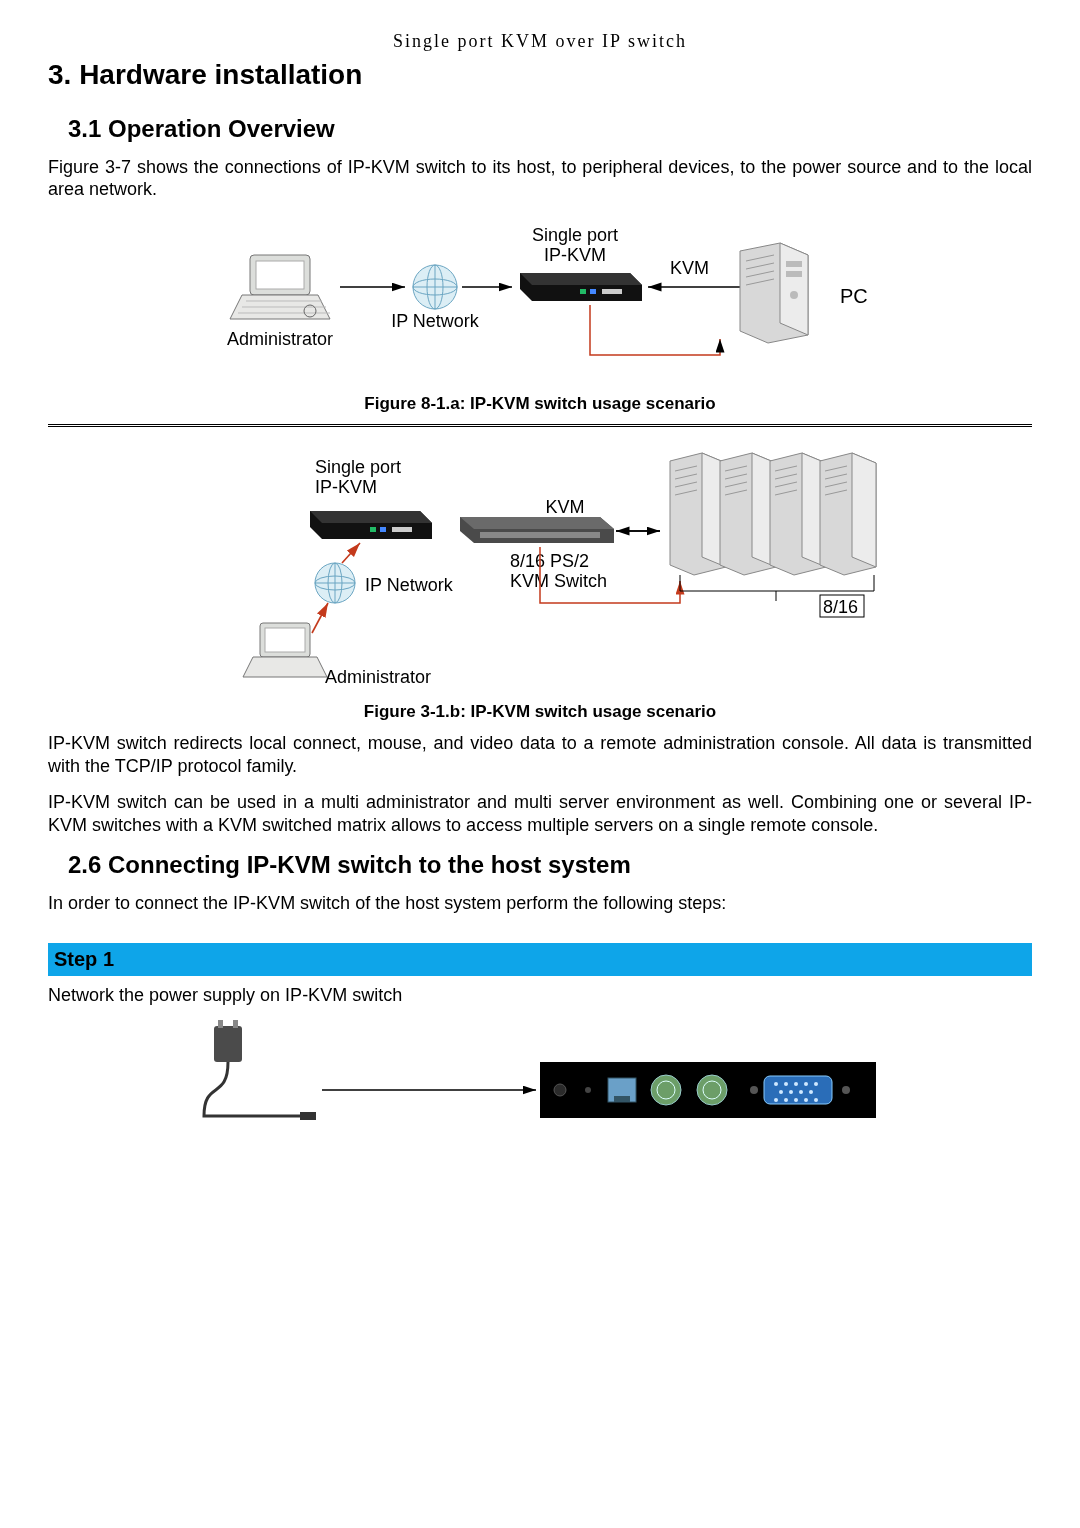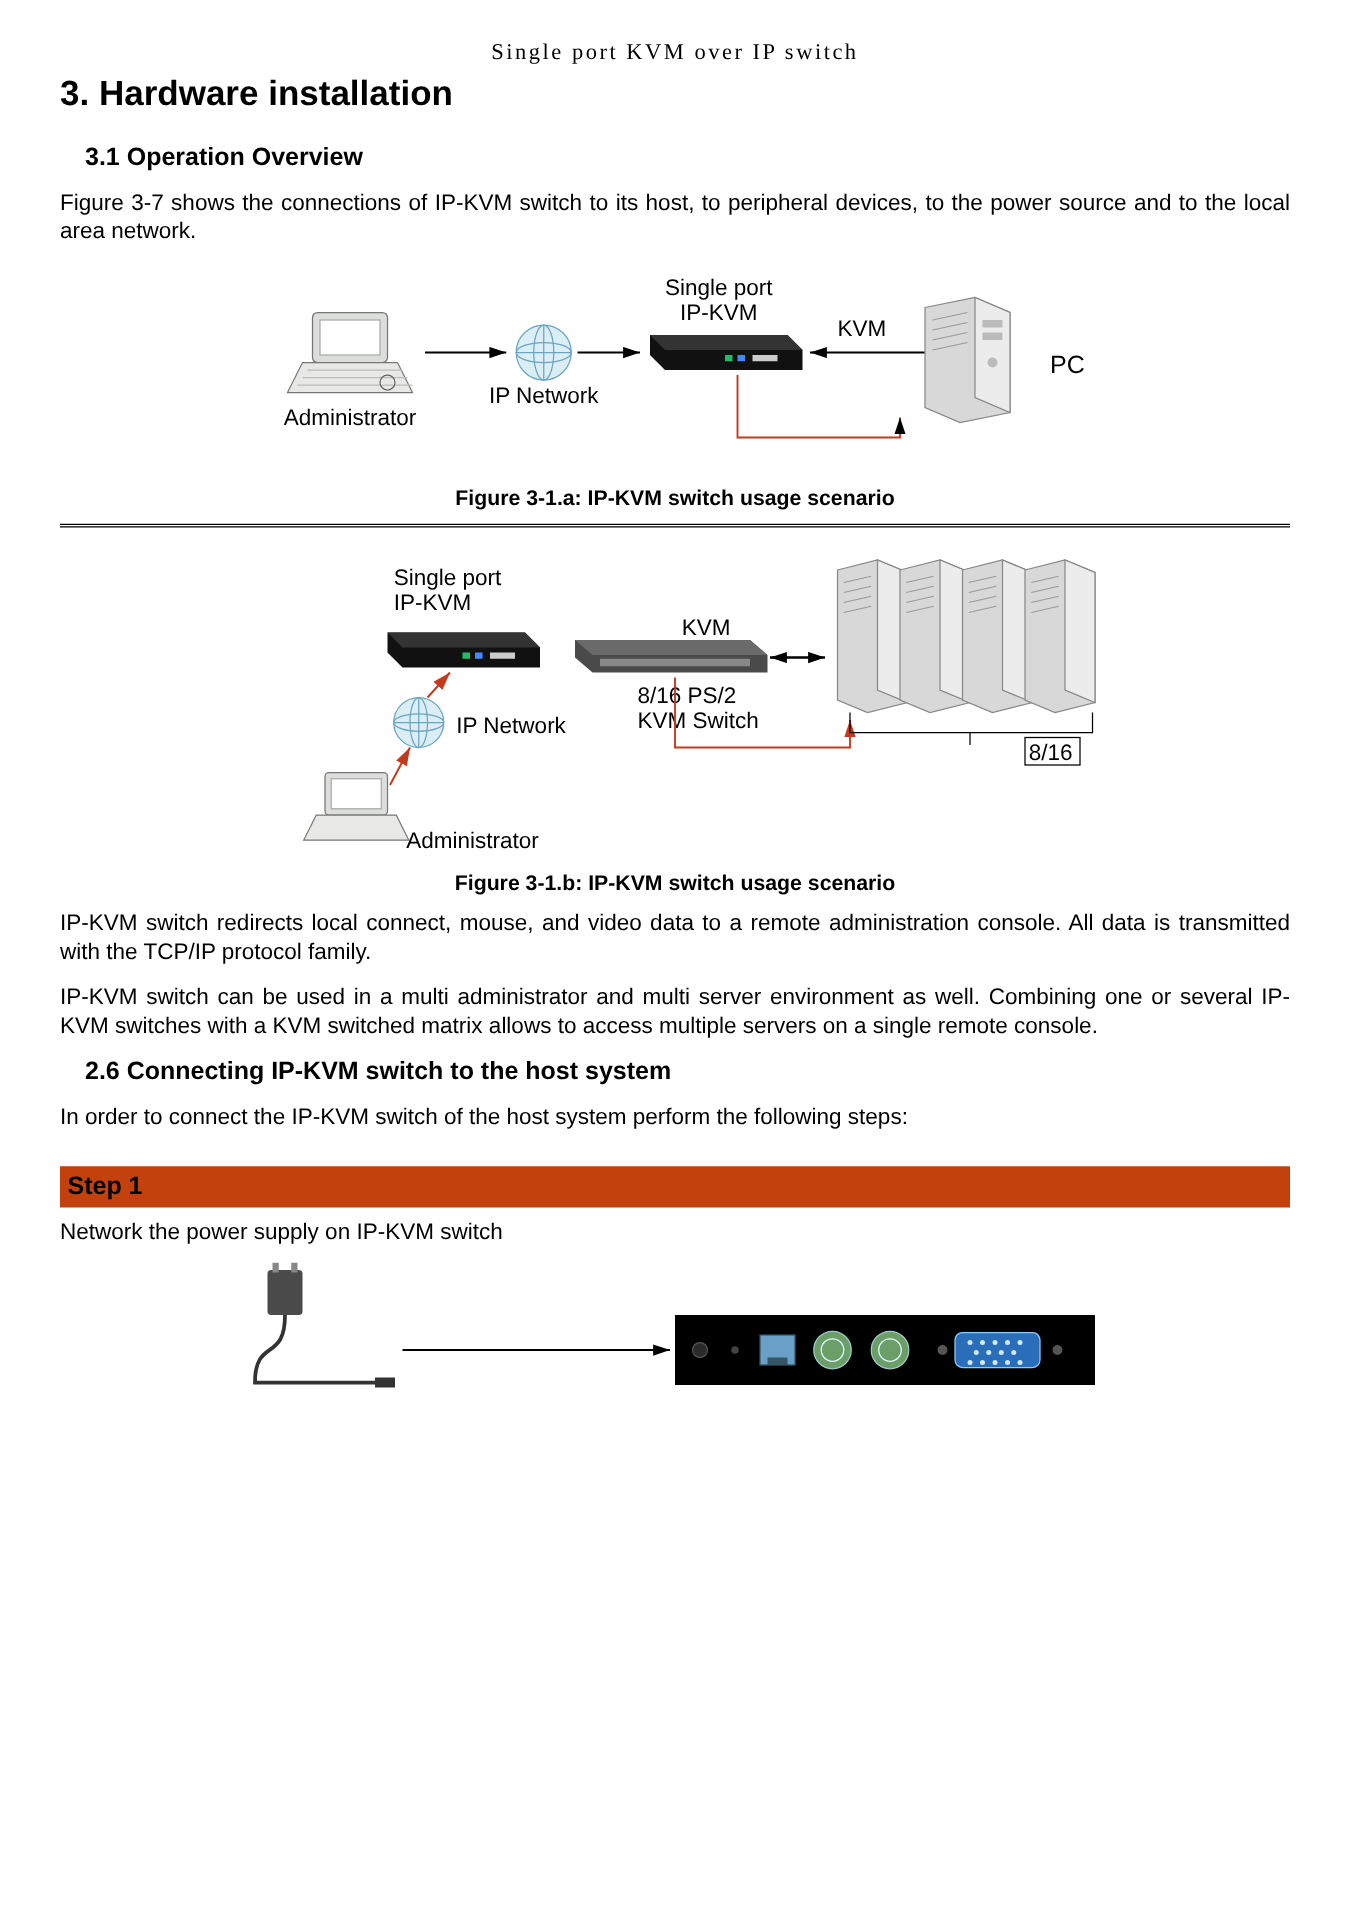--- a/index.html
+++ b/index.html
@@ -19,21 +19,21 @@
     letter-spacing: 2px;
     margin-bottom: 4px;
     font-family: Liberation Serif, serif;
   }
   h1 {
     font-size: 28px;
     font-weight: bold;
     margin: 0 0 22px 0;
   }
   h2 {
-    font-size: 20px;
+    font-size: 24px;
     font-weight: bold;
     margin: 14px 0 12px 20px;
   }
   p.body {
     margin: 10px 0 14px 0;
     text-align: justify;
   }
   .figure {
     text-align: center;
     margin: 10px 0 6px 0;
@@ -43,21 +43,21 @@
     text-align: center;
     margin: 8px 0 10px 0;
     font-size: 17px;
   }
   hr.dbl {
     border: 0;
     border-top: 3px double #000;
     margin: 6px 0 16px 0;
   }
   .step-bar {
-    background: #c2410c;
+    background: #0ea5e9;
     font-weight: bold;
     font-size: 20px;
     padding: 4px 6px;
     margin: 28px 0 8px 0;
   }
   svg { display: block; margin: 0 auto; }
   .svglabel { font-family: Arial; font-size: 18px; }
   .svglabel-b { font-family: Arial; font-size: 20px; }
 </style>
 </head>
@@ -127,21 +127,21 @@
     <line x1="6" y1="26" x2="34" y2="20" stroke="#999"></line>
     <line x1="6" y1="34" x2="34" y2="28" stroke="#999"></line>
     <line x1="6" y1="42" x2="34" y2="36" stroke="#999"></line>
     <rect x="46" y="18" width="16" height="6" fill="#bbb"></rect>
     <rect x="46" y="28" width="16" height="6" fill="#bbb"></rect>
     <circle cx="54" cy="52" r="4" fill="#bbb"></circle>
   </g>
   <text x="660" y="88" class="svglabel-b">PC</text>
 </svg>
 </div>
-<div class="figcap">Figure 3-1.a: IP-KVM switch usage scenario</div>
+<div class="figcap">Figure 8-1.a: IP-KVM switch usage scenario</div>
 <hr class="dbl">
 
 <div class="figure">
 <svg width="760" height="250" viewBox="0 0 760 250">
   <defs>
     <marker id="arr2" markerWidth="10" markerHeight="10" refX="9" refY="3" orient="auto">
       <path d="M0,0 L9,3 L0,6 Z" fill="#000"></path>
     </marker>
     <marker id="arr2r" markerWidth="10" markerHeight="10" refX="9" refY="3" orient="auto">
       <path d="M0,0 L9,3 L0,6 Z" fill="#c43a1c"></path>

